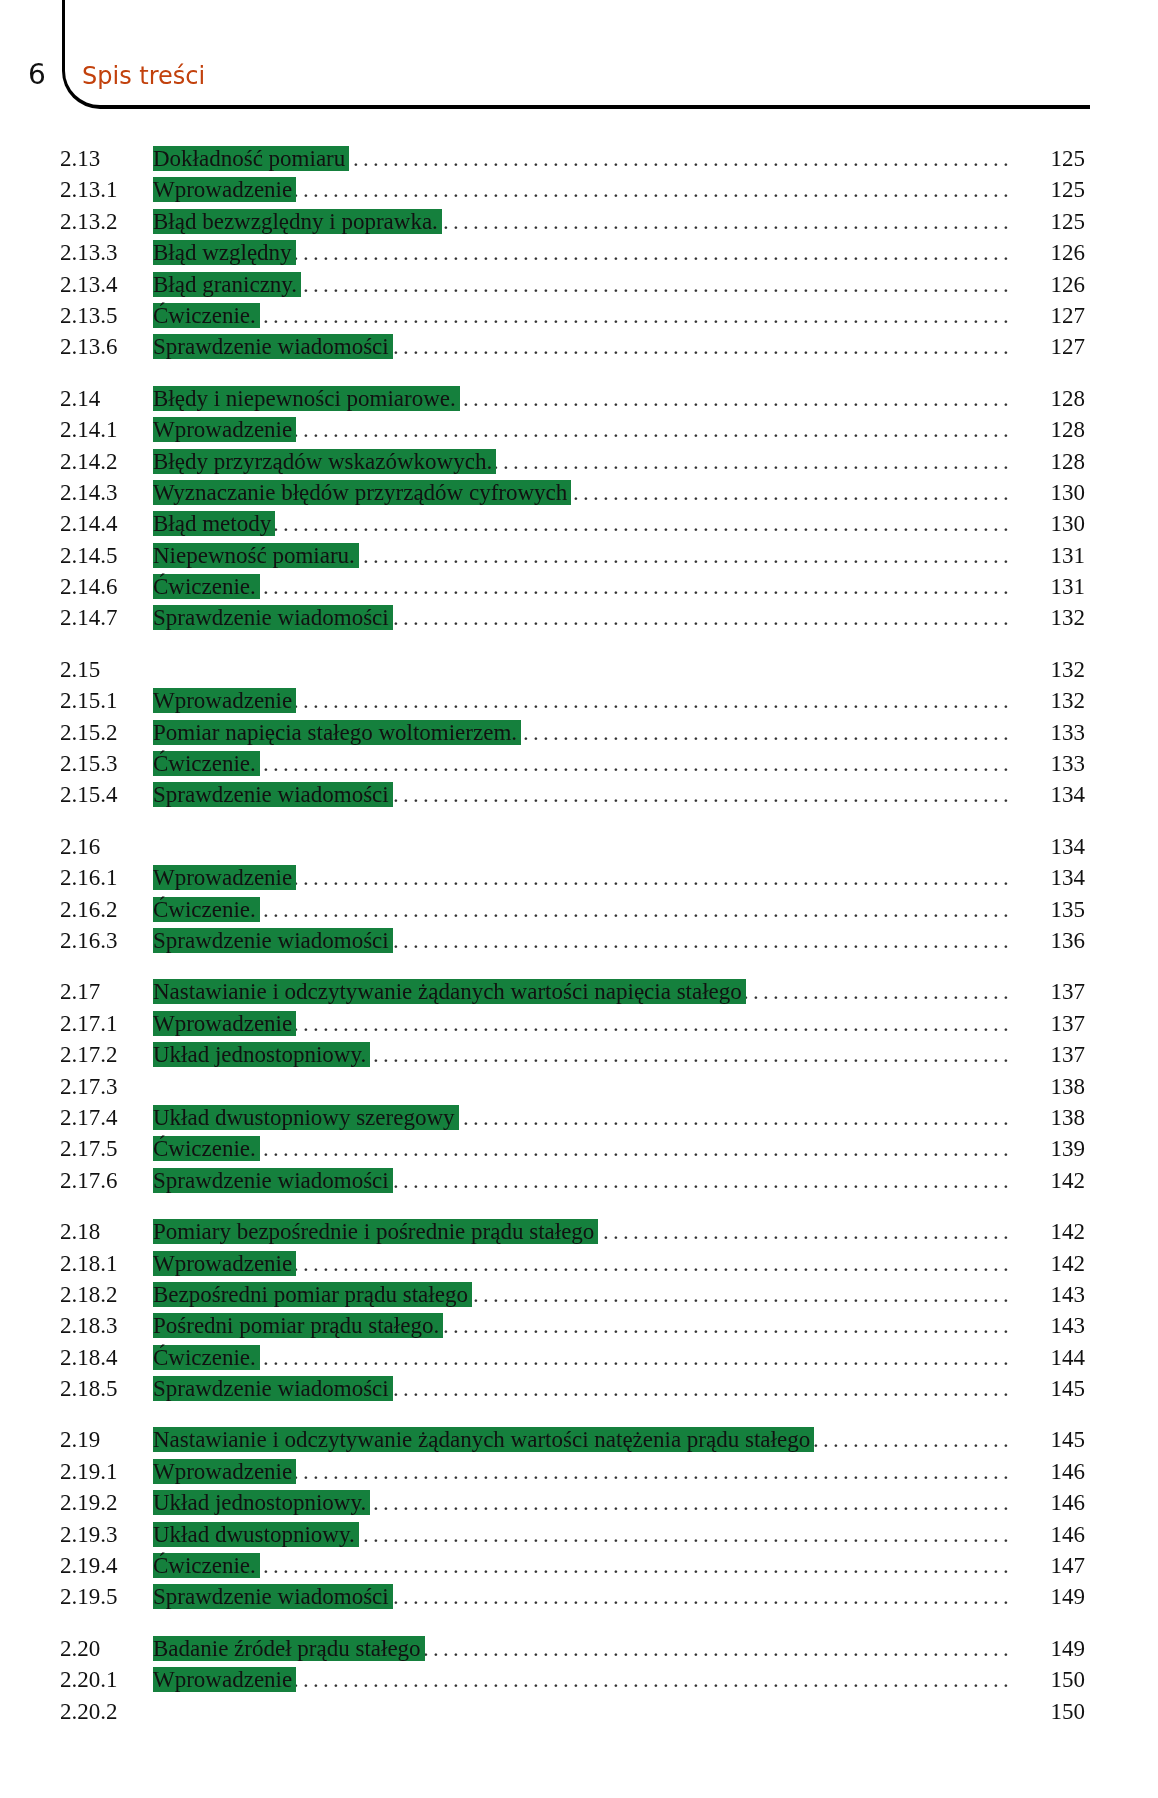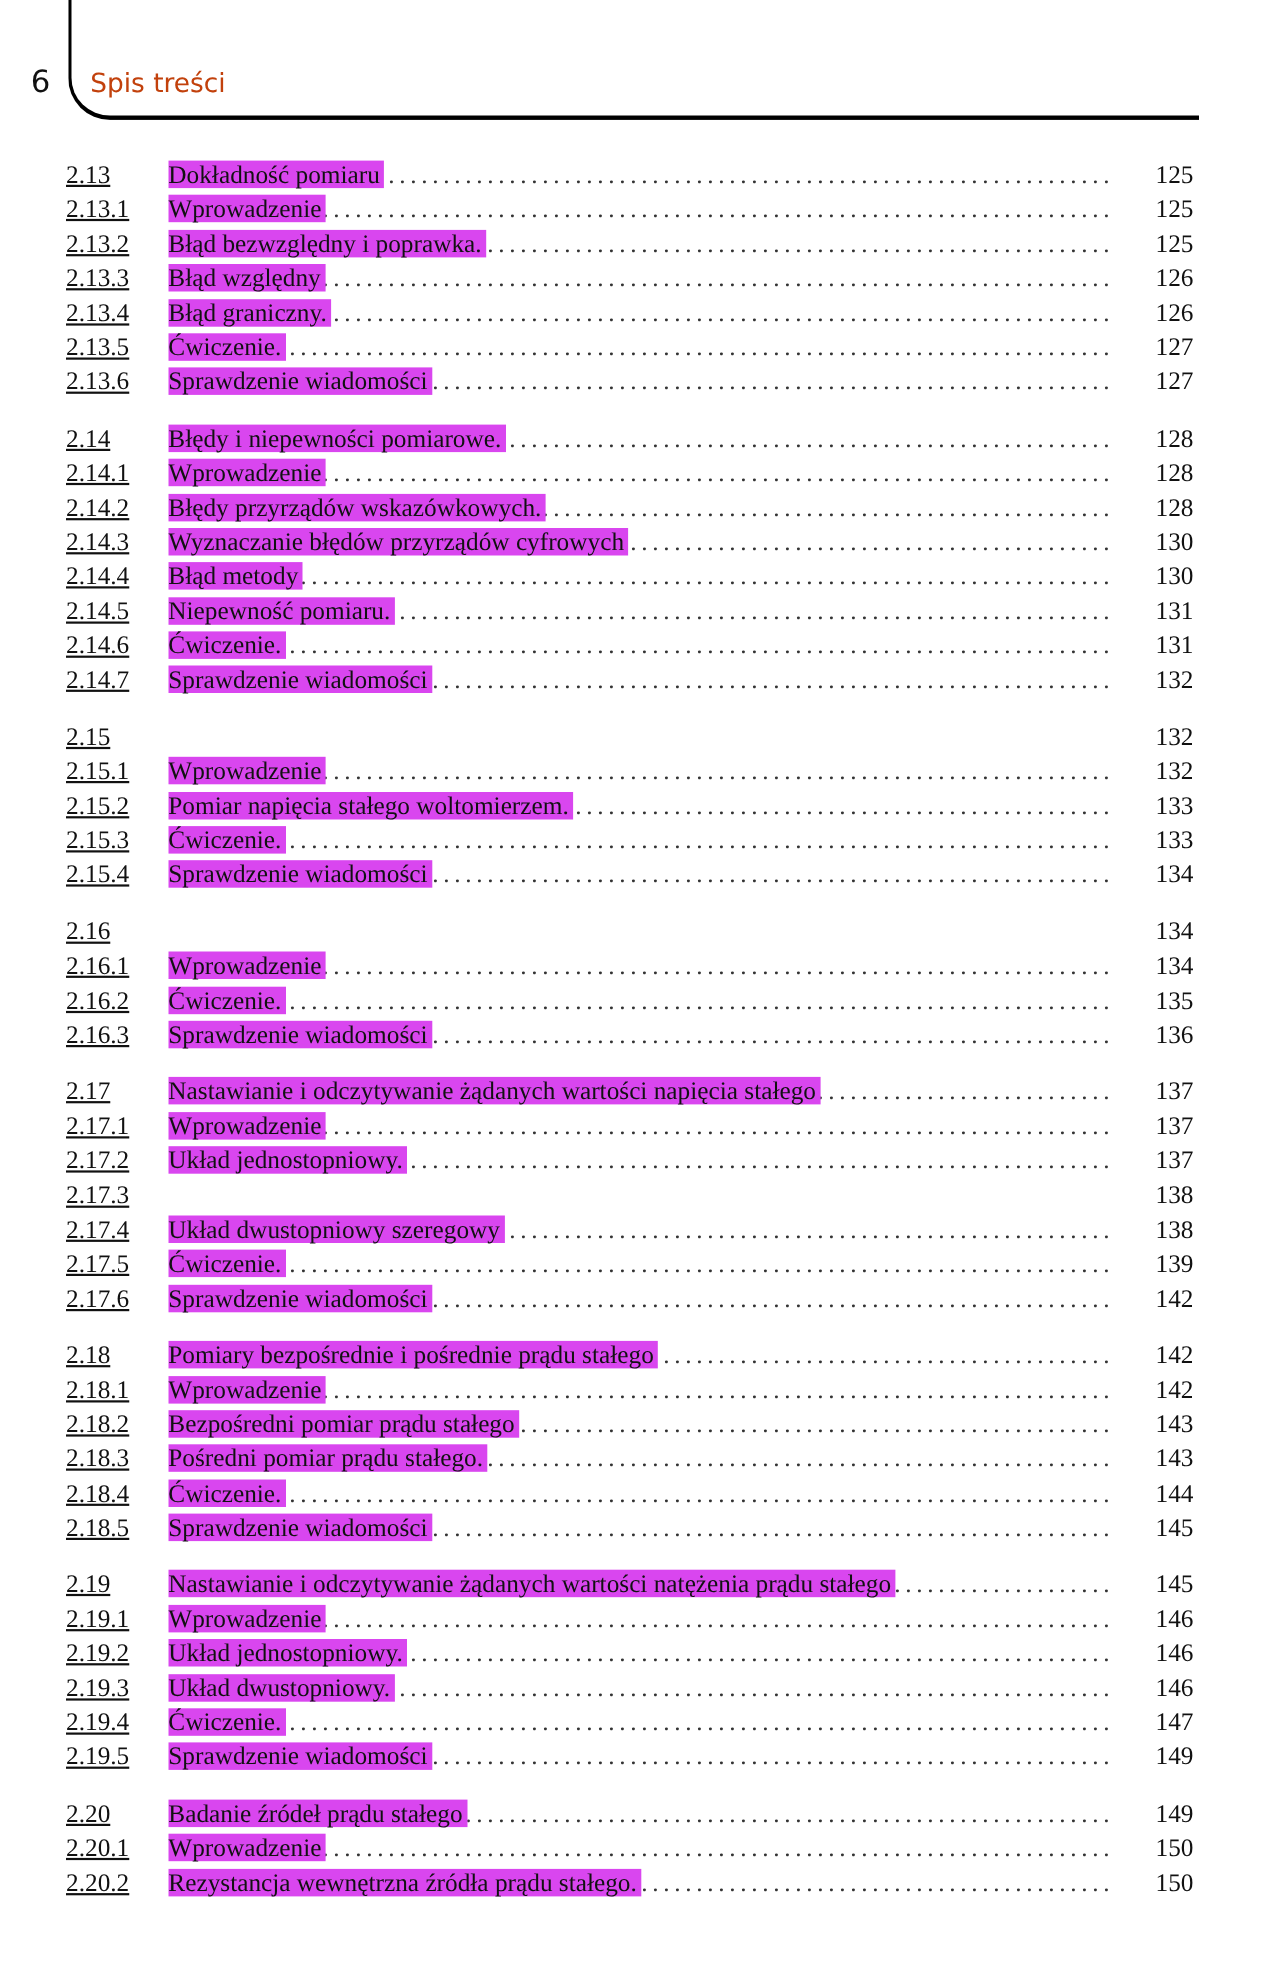--- a/index.html
+++ b/index.html
@@ -5,23 +5,23 @@
   html, body { margin: 0; padding: 0; background: #ffffff; }
   body { width: 1158px; height: 1798px; position: relative; overflow: hidden; color: #111; }
   .header { position: absolute; left: 0; top: 0; width: 1158px; height: 120px; }
   .header-frame { position: absolute; left: 62px; top: -4px; width: 1028px; height: 113px;
     border-left: 3px solid #000; border-bottom: 4px solid #000; border-bottom-left-radius: 38px; box-sizing: border-box; }
   .page-number { position: absolute; left: 28px; top: 58px; font-family: "DejaVu Sans", sans-serif; font-size: 28px; color: #111; }
   .running-title { position: absolute; left: 82px; top: 62px; font-family: "DejaVu Sans", sans-serif; font-size: 24px; color: #c2410c; }
   .toc { position: absolute; left: 0; top: 143px; width: 1158px; font-family: "Liberation Serif", serif; font-size: 23px; }
   .group { margin-bottom: 20px; }
   .row { position: relative; height: 31.4px; line-height: 31.4px; }
-  .num { position: absolute; left: 60px; top: 0; white-space: nowrap; text-decoration: underline; }
+  .num { position: absolute; left: 60px; top: 0; white-space: nowrap; }
   .title-wrap { position: absolute; left: 153px; right: 150px; top: 0; overflow: hidden; white-space: nowrap; }
-  .title { background: #d946ef; padding-right: 4px; position: relative; z-index: 1; }
+  .title { background: #15803d; padding-right: 4px; position: relative; z-index: 1; }
   .leader { position: absolute; left: 0; right: 0; top: 0; z-index: 0; letter-spacing: 3.4px; color: #333; overflow: hidden; white-space: nowrap; }
   .leader::before { content: ". . . . . . . . . . . . . . . . . . . . . . . . . . . . . . . . . . . . . . . . . . . . . . . . . . . . . . . . . . . . . . . . . . . . . . . . . . . . . . . . . . . . . . . . . . . . . . . . . . . . . . . . . . . . . . . . . . . . . . . . . . . . . . . . . . . . . . . . . . . . . . . ."; letter-spacing: 0; word-spacing: -1.5px; }
   .page { position: absolute; right: 73px; top: 0; white-space: nowrap; }
 </style>
 </head>
 <body>
 
 <div class="header">
   <div class="header-frame"></div>
   <span class="page-number">6</span>
@@ -261,17 +261,17 @@
         <div class="title-wrap"><span class="leader"></span><span class="title">Badanie źródeł prądu stałego</span></div>
         <span class="page">149</span>
       </div>
       <div class="row">
         <span class="num">2.20.1</span>
         <div class="title-wrap"><span class="leader"></span><span class="title">Wprowadzenie</span></div>
         <span class="page">150</span>
       </div>
       <div class="row">
         <span class="num">2.20.2</span>
-        <div class="title-wrap"><span class="leader"></span><span class="title">Rezystancja wewnętrzna źródła prądu stałego.</span></div>
+        <div class="title-wrap"><span class="leader"></span></div>
         <span class="page">150</span>
       </div>
     </div>
   </div>
 
 </body></html>

